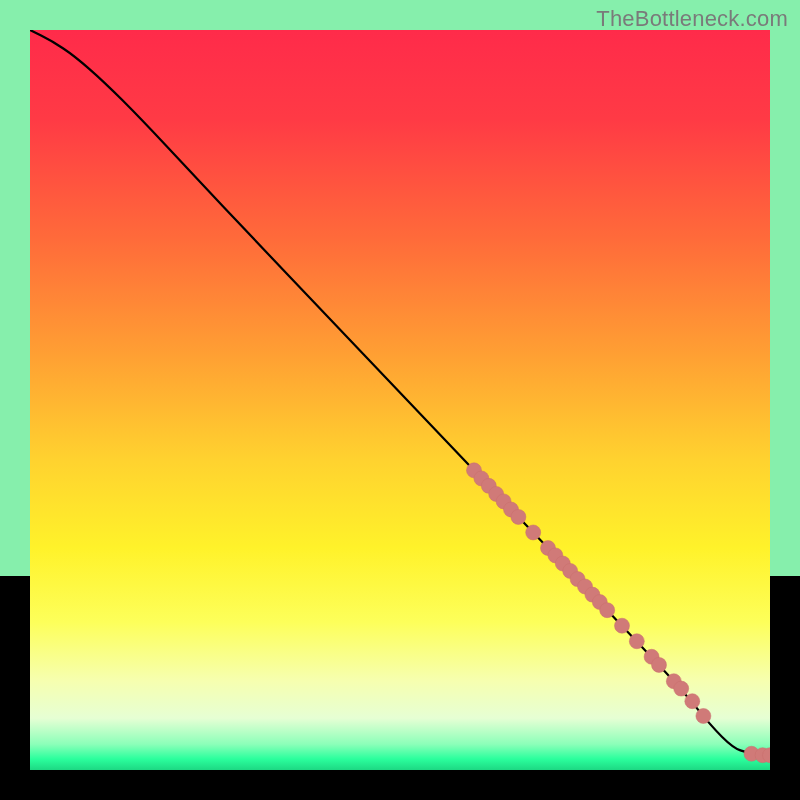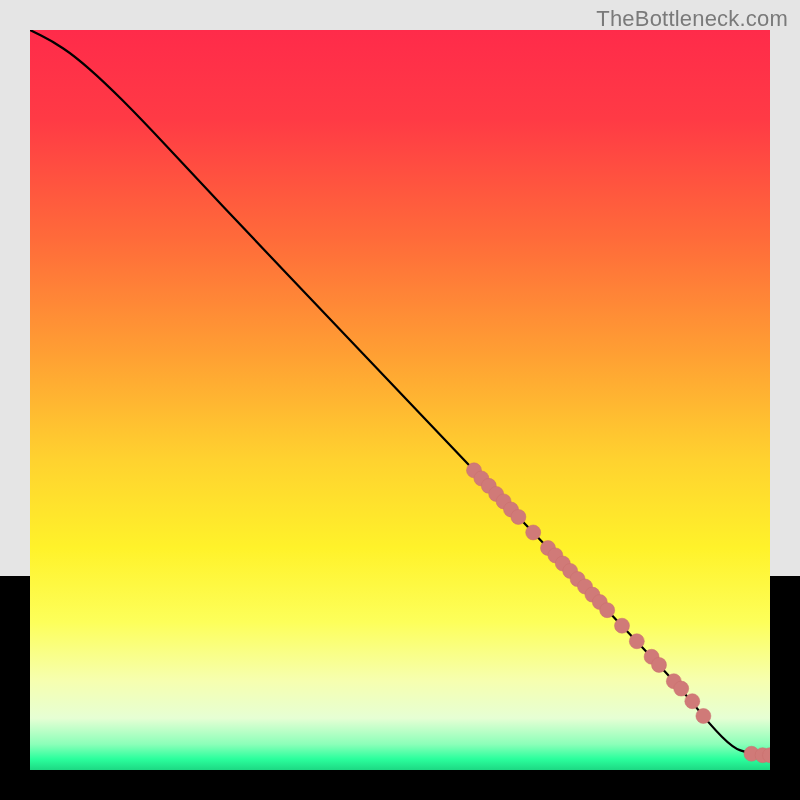--- a/index.html
+++ b/index.html
@@ -8,21 +8,21 @@
     width: 800px;
     height: 800px;
     background: #000;
     overflow: hidden;
     font-family: Arial, Helvetica, sans-serif;
   }
   .stage {
     position: relative;
     width: 800px;
     height: 576px;
-    background: #e5e5e5;
+    background: #86efac;
   }
   .plot {
     position: absolute;
     left: 30px;
     top: 30px;
     width: 740px;
     height: 740px;
   }
   .watermark {
     position: absolute;

